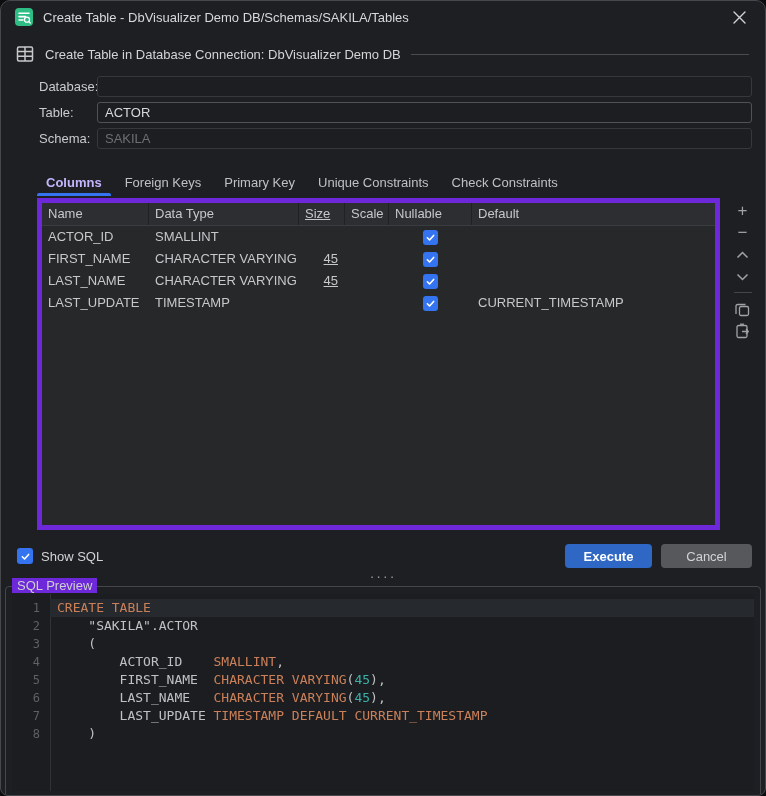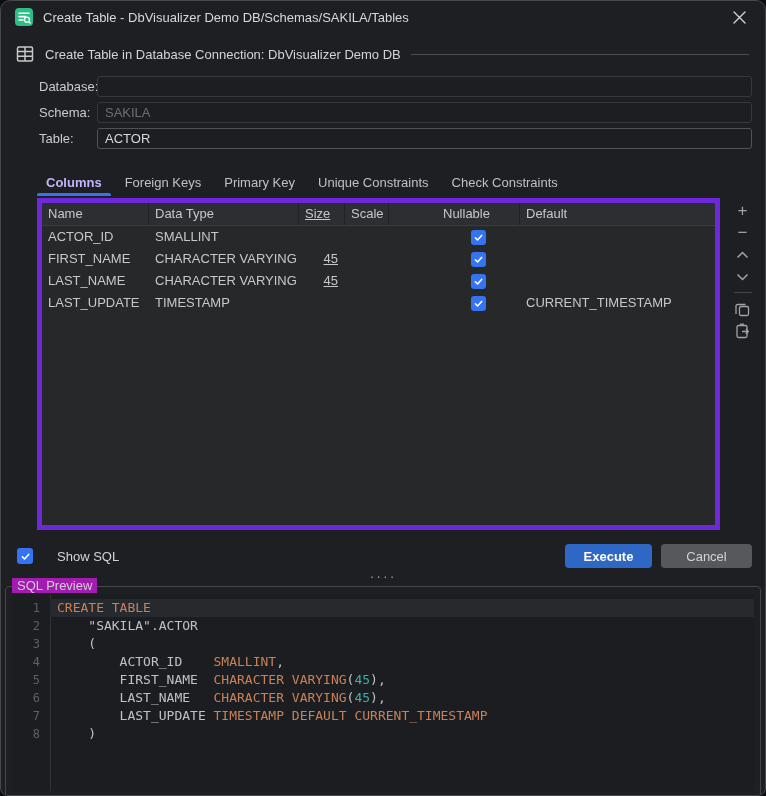--- a/index.html
+++ b/index.html
@@ -39,42 +39,42 @@
   .tab.selected::after { content:""; position:absolute; left:0; right:0; bottom:0; height:3px; background:#3574f0; border-radius:2px 2px 0 0; }
   
   .grid-area { display:flex; margin-top:2px; padding-left:36px; }
   .grid { width:685px; height:332px; border:5px solid #6d28d9; background:#26282a; display:flex; flex-direction:column; }
   .grid-header { display:flex; height:23px; background:#2c2e31; border-bottom:1px solid #3a3d40; flex:0 0 auto; }
   .gh-cell { font-size:13px; color:#c6c8ca; padding:3px 0 0 6px; border-right:1px solid #1f2124; overflow:hidden; white-space:nowrap; }
   .gh-cell:last-child { border-right:none; }
   .grid-row { display:flex; height:22px; flex:0 0 auto; }
   .g-cell { font-size:13px; color:#c6c8ca; padding:3px 0 0 6px; overflow:hidden; white-space:nowrap; }
   .c-name { width:107px; } .c-type { width:150px; } .c-size { width:46px;text-decoration:underline; }
-  .c-scale { width:44px; } .c-null { width:83px;margin-left:48px; } .c-def { flex:1; }
+  .c-scale { width:44px; } .c-null { width:83px; } .c-def { flex:1; }
   .g-cell.c-size { text-align:right; padding-right:7px; padding-left:0; }
   .g-cell.c-null { display:flex; align-items:center; justify-content:center; padding:0; }
   .checkbox { width:15px; height:15px; background:#3574f0; border-radius:3px; display:flex; align-items:center; justify-content:center; }
   .checkbox svg { width:11px; height:11px; }
   .side-toolbar { width:45px; display:flex; flex-direction:column; align-items:center; padding-top:2px; }
   .tool-btn { width:24px; height:22px; display:flex; align-items:center; justify-content:center; color:#a0a3a6; font-size:17px; cursor:default; }
   .tool-btn svg { stroke:#a0a3a6; }
   .tool-sep { width:18px; height:1px; background:#43454a; margin:4px 0 5px 0; }
   
   .footer { display:flex; align-items:center; margin:14px 13px 0 16px; height:24px; }
-  .showsql { display:flex; align-items:center; gap:24px; }
+  .showsql { display:flex; align-items:center; gap:8px; }
   .showsql .label { font-size:13px; color:#d2d4d6; }
   .buttons { margin-left:auto; display:flex; gap:9px; }
   .btn { height:24px; border:none; border-radius:4px; font-size:13px; font-family:"Liberation Sans",sans-serif; cursor:default; }
   .btn.execute { width:87px; background:#2e67c4; color:#ffffff; font-weight:bold; }
   .btn.cancel { width:91px; background:#56585b; color:#d2d3d5; }
   
   .splitter { height:16px; display:flex; align-items:center; justify-content:center; color:#96989a; font-size:14px; letter-spacing:2px; line-height:8px; }
   
   .sql-fieldset { position:relative; margin:2px 4px 0 4px; height:212px; border:1px solid #43464a; border-radius:4px; padding:7px 6px 6px 6px; }
-  .sql-legend { position:absolute; top:-9px; left:6px; background:#a21caf; padding:0 5px; font-size:13px; color:#cdcfd1; }
+  .sql-legend { position:absolute; top:-9px; left:6px; background:#6d28d9; padding:0 5px; font-size:13px; color:#cdcfd1; }
   .sql-editor { position:relative; width:100%; height:100%; background:#1b1d20; overflow:hidden;
     font-family:"DejaVu Sans Mono", monospace; font-size:13px; }
   .sql-editor::before { content:""; position:absolute; left:38px; top:0; bottom:0; width:1px; background:#2f3237; }
   .sql-lines { position:relative; padding-top:5px; }
   .sql-line { display:flex; height:18px; line-height:18px; }
   .sql-line .ln { width:38px; flex:0 0 auto; text-align:right; padding-right:10px; color:#5d6064; font-size:12px; }
   .sql-line .code { flex:1; white-space:pre; padding-left:7px; color:#bfc1c3; }
   .sql-line.active .code { background:#26292d; }
   .tok-kw { color:#cb8059; }
   .tok-id { color:#bfc1c3; }
@@ -112,26 +112,26 @@
     <span class="txt">Create Table in Database Connection: DbVisualizer Demo DB</span>
     <span class="rule"></span>
   </div>
 
   <div class="fields">
     <div class="field-row">
       <span class="lbl">Database:</span>
       <input class="dim" readonly="" value="" style="">
     </div>
     <div class="field-row">
+      <span class="lbl">Table:</span>
+      <input class="active-field" value="ACTOR" style="">
+    </div>
+    <div class="field-row">
       <span class="lbl">Schema:</span>
       <input class="dim" readonly="" value="SAKILA" style="">
-    </div>
-    <div class="field-row">
-      <span class="lbl">Table:</span>
-      <input class="active-field" value="ACTOR" style="">
     </div>
   </div>
 
   <div class="tabs">
     <div class="tab selected">
         <span>Columns</span>
       </div>
     <div class="tab">
         <span>Foreign Keys</span>
       </div>

